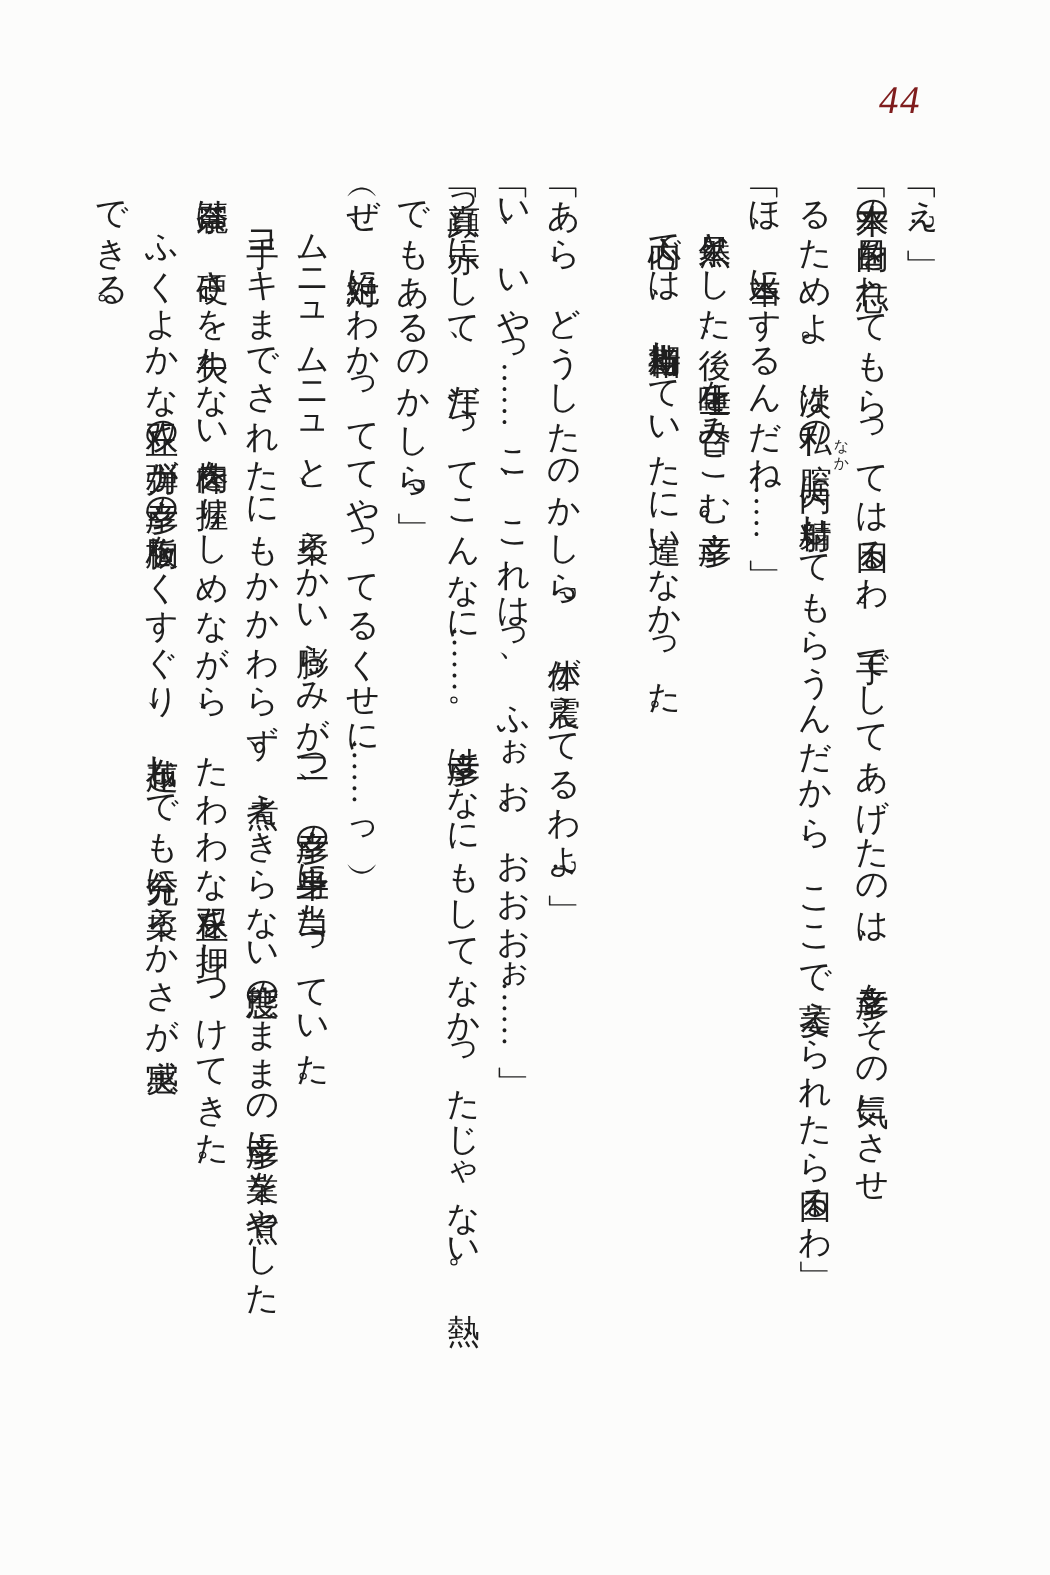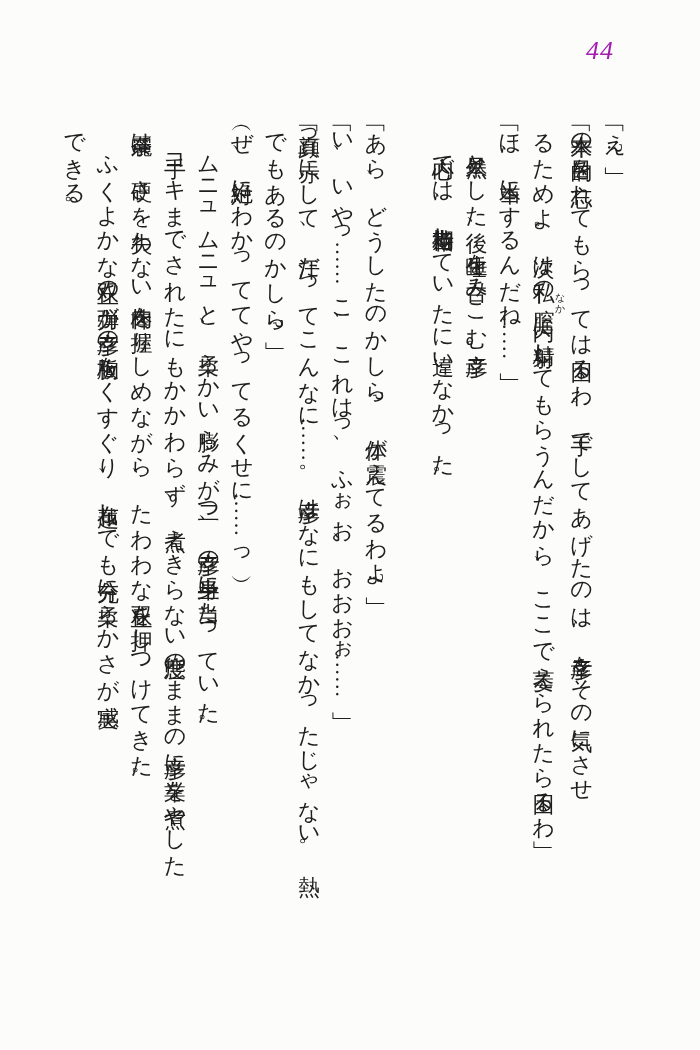--- a/index.html
+++ b/index.html
@@ -10,28 +10,28 @@
     position: relative;
     width: 700px;
     height: 1050px;
     background: #fcfcfb;
     color: #1e1e1e;
     overflow: hidden;
     font-family: "Liberation Serif", "DejaVu Serif", serif;
   }
   .page-number {
     position: absolute;
-    top: 36px;
+    top: 52px;
     left: 572px;
     width: 56px;
     text-align: center;
     font-size: 26px;
     font-style: italic;
     letter-spacing: 1px;
-    color: #a21caf;
+    color: #7f1d1d;
   }
   .page-text {
     position: absolute;
     top: 118px;
     right: 68px;
     width: 570px;
     height: 842px;
     writing-mode: vertical-rl;
     -webkit-writing-mode: vertical-rl;
     text-orientation: mixed;

